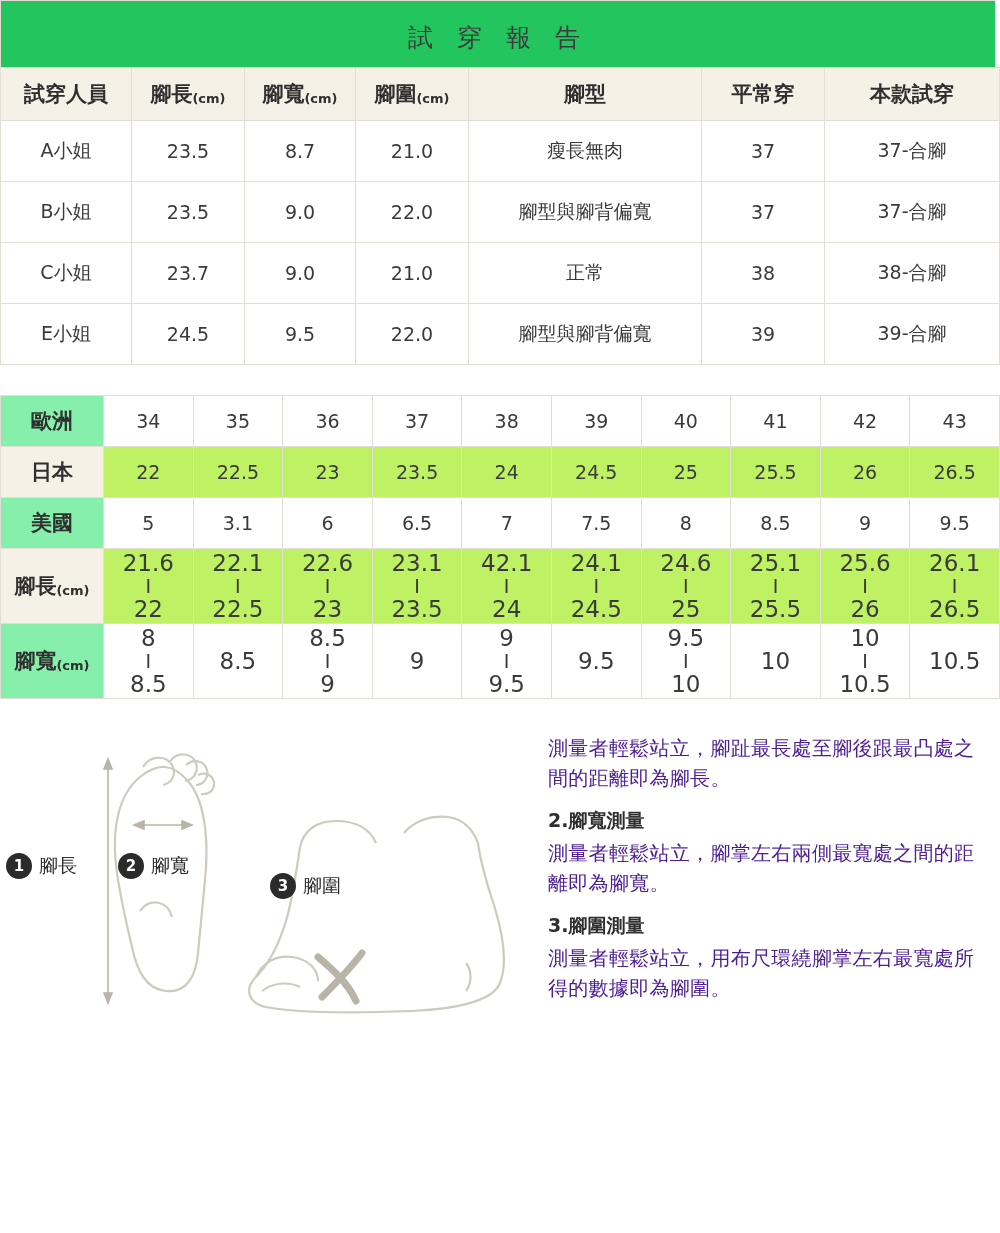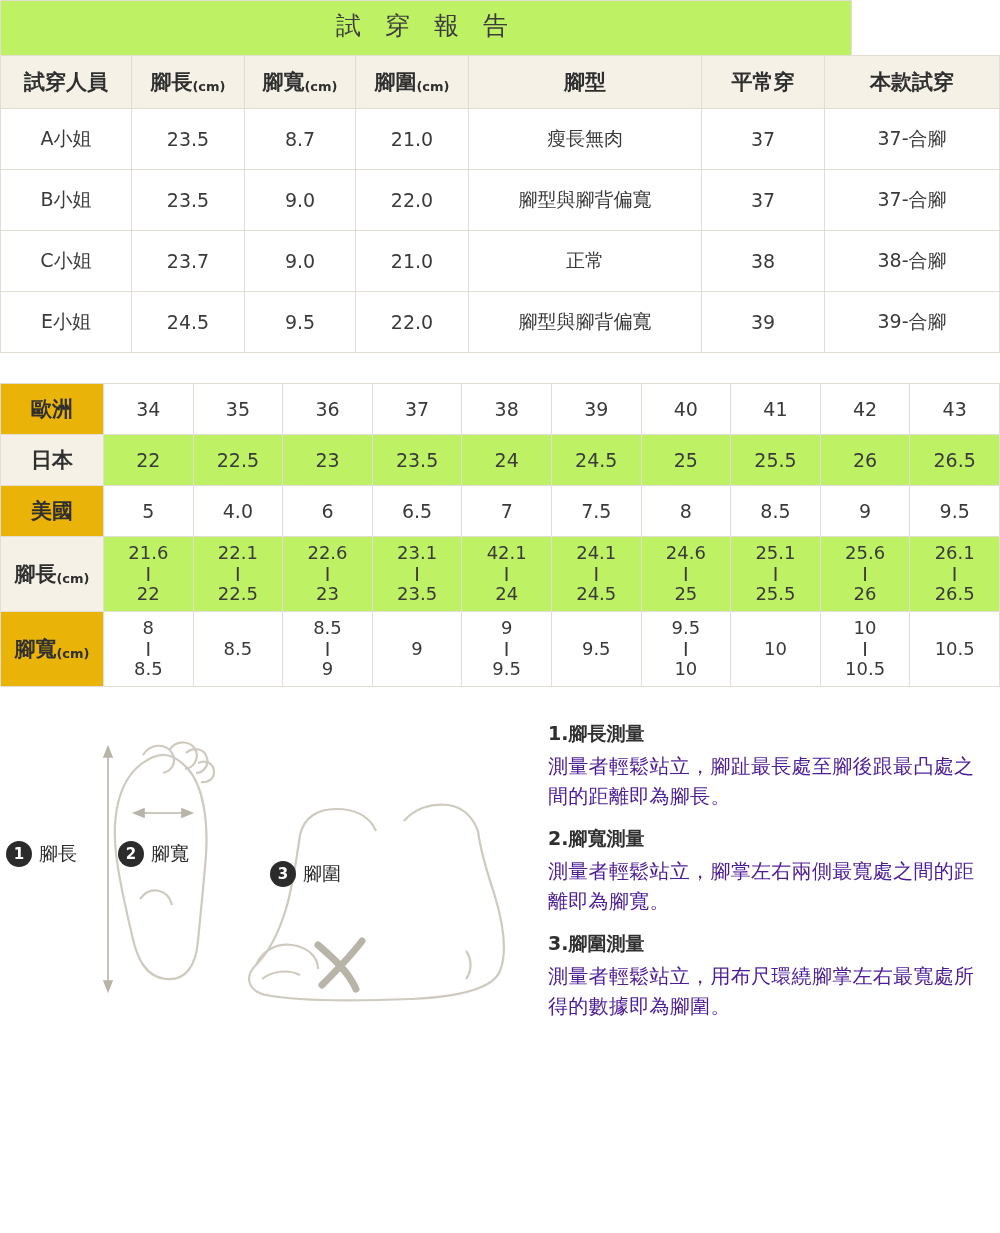--- a/index.html
+++ b/index.html
@@ -29,30 +29,30 @@
   td, th {
     border: 1px solid #e2ded6;
     text-align: center;
     vertical-align: middle;
     font-weight: normal;
     color: #3a3a3a;
   }
 
   
   .title-bar {
-    background: #bef264;
+    background: #22c55e;
     text-align: center;
     font-size: 25px;
     letter-spacing: 8px;
     color: #3b3b3b;
-    padding: 8px 0 13px 0;
+    padding: 20px 0 13px 0;
     border: 1px solid #e2ded6;
     border-bottom: none;
     box-sizing: border-box;
-    width: 852px;
+    width: 996px;
   }
 
   
   #trial-table td {
     height: 58px;
     font-size: 19px;
   }
   #trial-table .hdr td {
     background: #f6f1e7;
     font-size: 21px;
@@ -69,35 +69,35 @@
     height: 30px;
     background: #ffffff;
   }
 
   
   #size-table td {
     height: 48px;
     font-size: 19px;
   }
   #size-table td.rowhdr {
-    background: #eab308;
+    background: #86efac;
     font-weight: bold;
     font-size: 21px;
     color: #2f2f2f;
     width: 100px;
   }
   #size-table tr.shade td {
     background: #bef264;
   }
   #size-table tr.shade td.rowhdr {
     background: #f6f1e7;
   }
   .range {
     line-height: 1.05;
-    font-size: 18px;
+    font-size: 23px;
     display: block;
   }
   .rng-row td {
     height: 72px !important;
   }
 
   
   .bottom {
     display: flex;
     width: 1000px;
@@ -234,21 +234,21 @@
         <td>24.5</td>
         <td>25</td>
         <td>25.5</td>
         <td>26</td>
         <td>26.5</td>
       </tr>
 
       <tr>
         <td class="rowhdr">美國</td>
         <td>5</td>
-        <td>4.0</td>
+        <td>3.1</td>
         <td>6</td>
         <td>6.5</td>
         <td>7</td>
         <td>7.5</td>
         <td>8</td>
         <td>8.5</td>
         <td>9</td>
         <td>9.5</td>
       </tr>
 
@@ -344,21 +344,20 @@
         <span class="badge">2</span>
         <span>腳寬</span>
       </div>
       <div class="lbl" style="left:270px; top:148px;">
         <span class="badge">3</span>
         <span>腳圍</span>
       </div>
     </div>
 
     <div class="notes">
-      <p class="note-h">1.腳長測量</p>
       <p class="note-b">測量者輕鬆站立，腳趾最長處至腳後跟最凸處之間的距離即為腳長。</p>
       <p class="note-h">2.腳寬測量</p>
       <p class="note-b">測量者輕鬆站立，腳掌左右兩側最寬處之間的距離即為腳寬。</p>
       <p class="note-h">3.腳圍測量</p>
       <p class="note-b">測量者輕鬆站立，用布尺環繞腳掌左右最寬處所得的數據即為腳圍。</p>
     </div>
   </div>
 
 </div>
 

